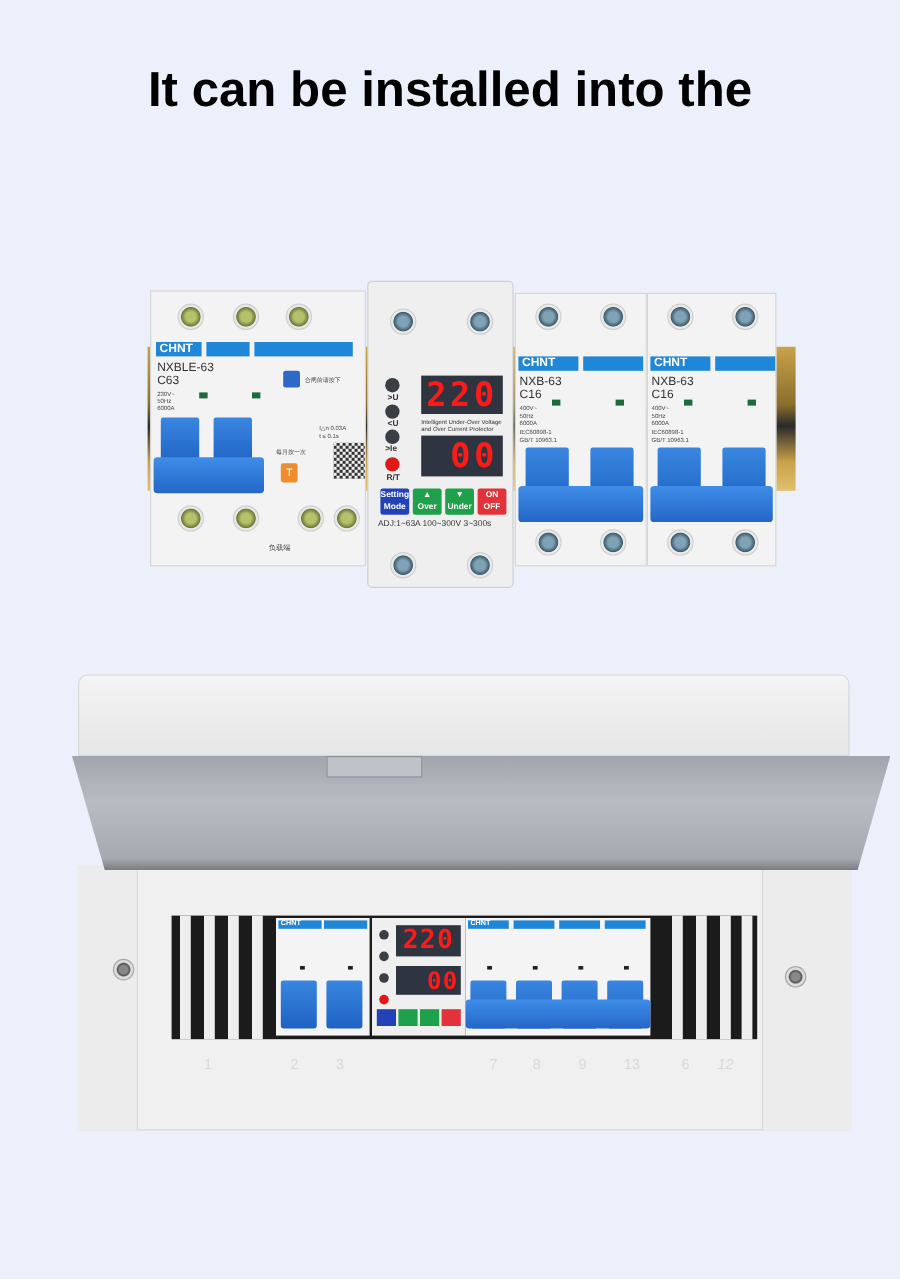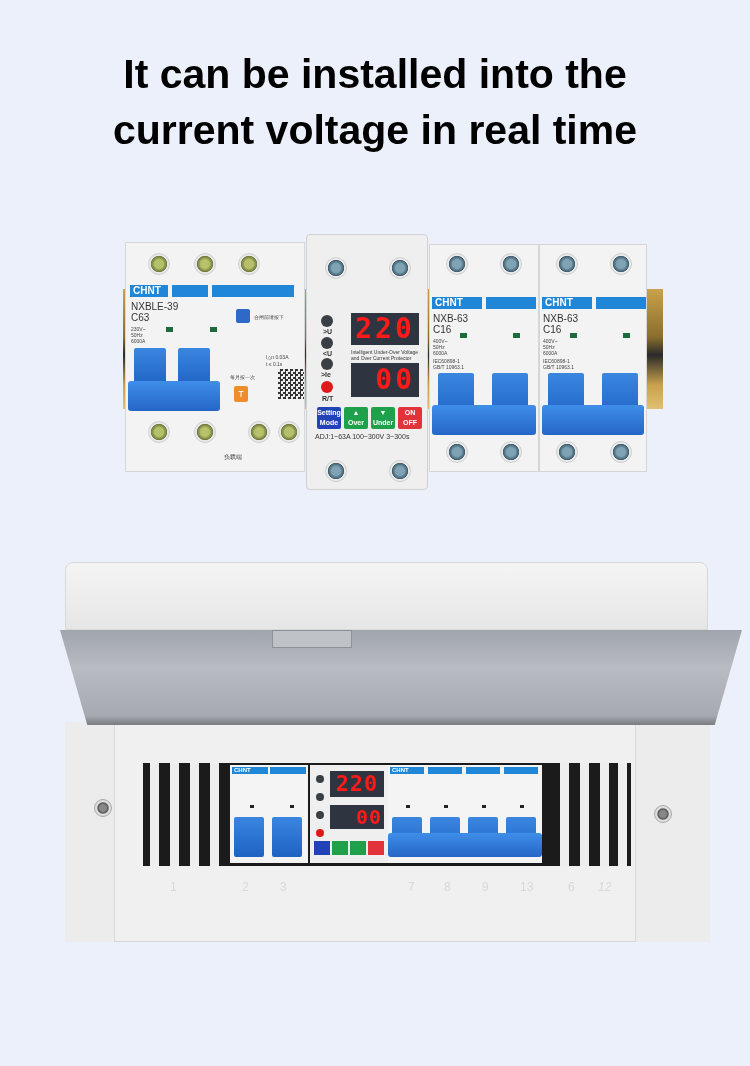--- a/index.html
+++ b/index.html
@@ -81,34 +81,33 @@
   .mini-bar { position: absolute; height: 7px; background: #1f86d8; color: #fff; font-size: 6px; font-weight: bold; line-height: 7px; padding-left: 2px; }
   .mini-led { position: absolute; width: 4px; height: 3px; background: #222; }
   .numbers { position: absolute; top: 880px; left: 170px; width: 460px; height: 20px; font-size: 12px; color: #d8d8d8; }
   .numbers span { position: absolute; }
 </style>
 </head>
 <body>
 
 <div class="headline">
   <span>It can be installed into the</span>
-  <span>current voltage in real time</span>
 </div>
 
 <div class="strip">
   <div class="rail"></div>
 
   <div class="module" style="left:2px;top:8px;width:180px;height:230px;">
     <div class="screw" style="left:22px;top:10px;"></div>
     <div class="screw" style="left:68px;top:10px;"></div>
     <div class="screw" style="left:112px;top:10px;"></div>
     <div class="brand-bar" style="left:4px;top:42px;width:38px;">CHNT</div>
     <div class="brand-bar" style="left:46px;top:42px;width:36px;"></div>
     <div class="brand-bar" style="left:86px;top:42px;width:82px;"></div>
-    <div class="label-model" style="left:5px;top:58px;">NXBLE-39</div>
+    <div class="label-model" style="left:5px;top:58px;">NXBLE-63</div>
     <div class="label-model" style="left:5px;top:69px;">C63</div>
     <div class="label-small" style="left:5px;top:82px;font-size:5px;">230V~</div>
     <div class="label-small" style="left:5px;top:88px;font-size:5px;">50Hz</div>
     <div class="label-small" style="left:5px;top:94px;font-size:5px;">6000A</div>
     <div class="green-led" style="left:40px;top:84px;"></div>
     <div class="green-led" style="left:84px;top:84px;"></div>
     <div style="position:absolute;left:110px;top:66px;width:14px;height:14px;background:#2f69c8;border-radius:2px;"></div>
     <div class="label-small" style="left:128px;top:70px;font-size:5px;">合闸前请按下</div>
     <div class="label-small" style="left:140px;top:110px;font-size:5px;">I△n 0.03A</div>
     <div class="label-small" style="left:140px;top:117px;font-size:5px;">t ≤ 0.1s</div>

